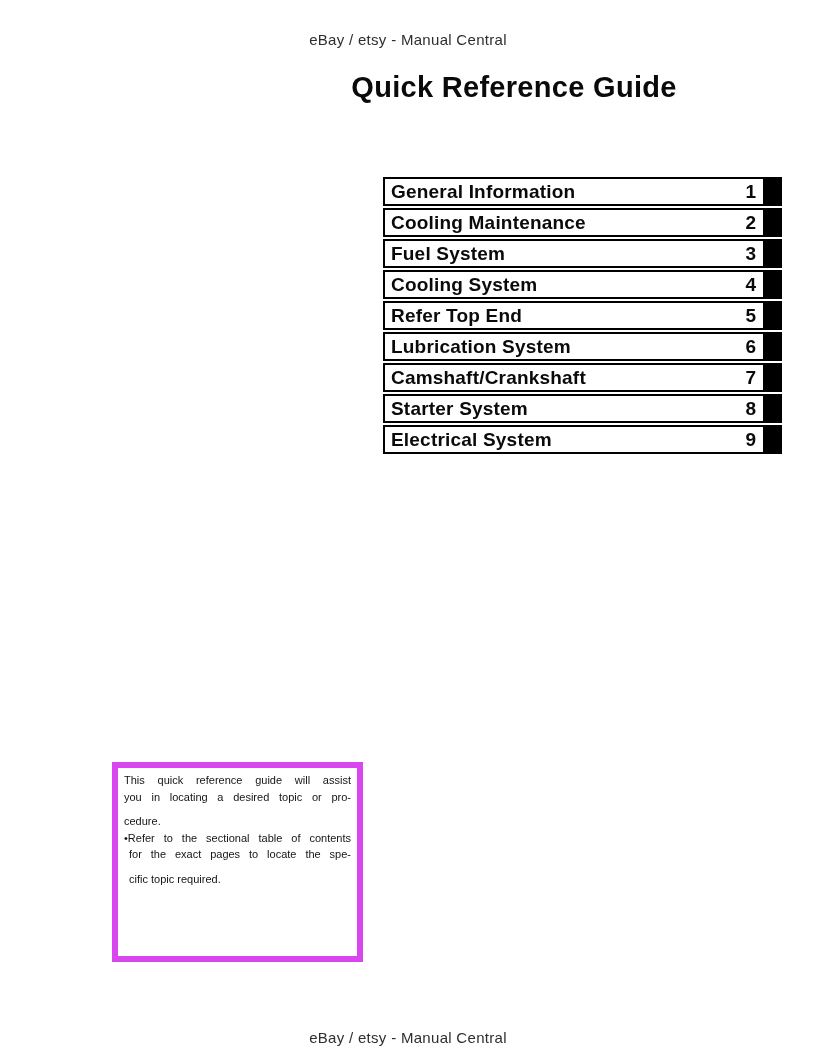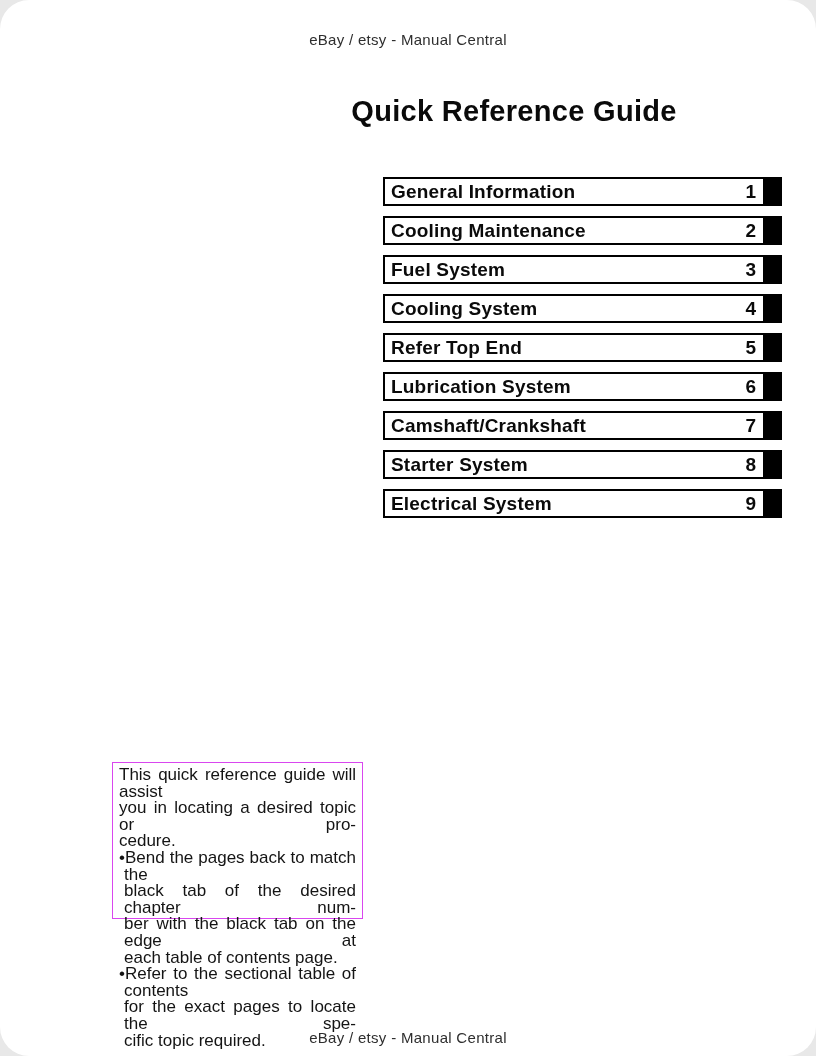--- a/index.html
+++ b/index.html
@@ -7,58 +7,57 @@
   body { font-family: "Liberation Sans", sans-serif; }
 
   .page {
     position: relative;
     width: 816px;
     height: 1056px;
     margin: 0 auto;
     background: #ffffff;
     color: #000000;
     overflow: hidden;
-    border-radius: 29px;
   }
 
   .header-text {
     position: absolute;
     top: 31px;
     left: 0;
     width: 816px;
     text-align: center;
     font-size: 15px;
     color: #2e2e2e;
     letter-spacing: 0.3px;
   }
 
   .doc-title {
     position: absolute;
-    top: 97px;
+    top: 73px;
     left: 514px;
     transform: translateX(-50%);
     font-size: 29px;
     font-weight: bold;
     line-height: 1;
     white-space: nowrap;
     color: #0a0a0a;
     letter-spacing: 0.3px;
   }
 
   .toc {
     position: absolute;
     left: 383px;
     top: 177px;
     width: 400px;
   }
   .toc-row {
     display: flex;
     align-items: stretch;
     height: 29px;
-    margin-bottom: 10px;
+    margin-bottom: 2px;
   }
   .toc-box {
     width: 382px;
     border: 2px solid #000000;
     background: #ffffff;
     display: flex;
     align-items: center;
     justify-content: space-between;
     padding: 0 7px 0 6px;
   }
@@ -78,35 +77,36 @@
     width: 17px;
     height: 29px;
     background: #000000;
   }
 
   .note-box {
     position: absolute;
     left: 112px;
     top: 762px;
     width: 251px;
-    height: 157px;
-    border: 1px solid #d946ef;
+    height: 200px;
+    border: 6px solid #d946ef;
     padding: 4px 6px 4px 6px;
-    font-size: 17px;
+    font-size: 11px;
     line-height: 16.6px;
     color: #141414;
   }
   .jline {
     text-align: justify;
     text-align-last: justify;
     white-space: normal;
   }
   .jline.last {
     text-align: center;
     text-align-last: left;
+    margin-top: 8px;
   }
   .bullet-para { padding-left: 5px; }
   .bullet-para .jline:first-child { text-indent: -5px; }
 
   .footer-text {
     position: absolute;
     top: 1029px;
     left: 0;
     width: 816px;
     text-align: center;
@@ -201,26 +201,20 @@
 
   </div>
 
   <div class="note-box">
     <div class="note-para">
       <div class="jline">This quick reference guide will assist</div>
       <div class="jline">you in locating a desired topic or pro-</div>
       <div class="jline last">cedure.</div>
     </div>
     <div class="note-para bullet-para">
-      <div class="jline">•Bend the pages back to match the</div>
-      <div class="jline">black tab of the desired chapter num-</div>
-      <div class="jline">ber with the black tab on the edge at</div>
-      <div class="jline last">each table of contents page.</div>
-    </div>
-    <div class="note-para bullet-para">
       <div class="jline">•Refer to the sectional table of contents</div>
       <div class="jline">for the exact pages to locate the spe-</div>
       <div class="jline last">cific topic required.</div>
     </div>
   </div>
 
   <div class="footer-text">eBay / etsy - Manual Central</div>
 
 </div>
 

